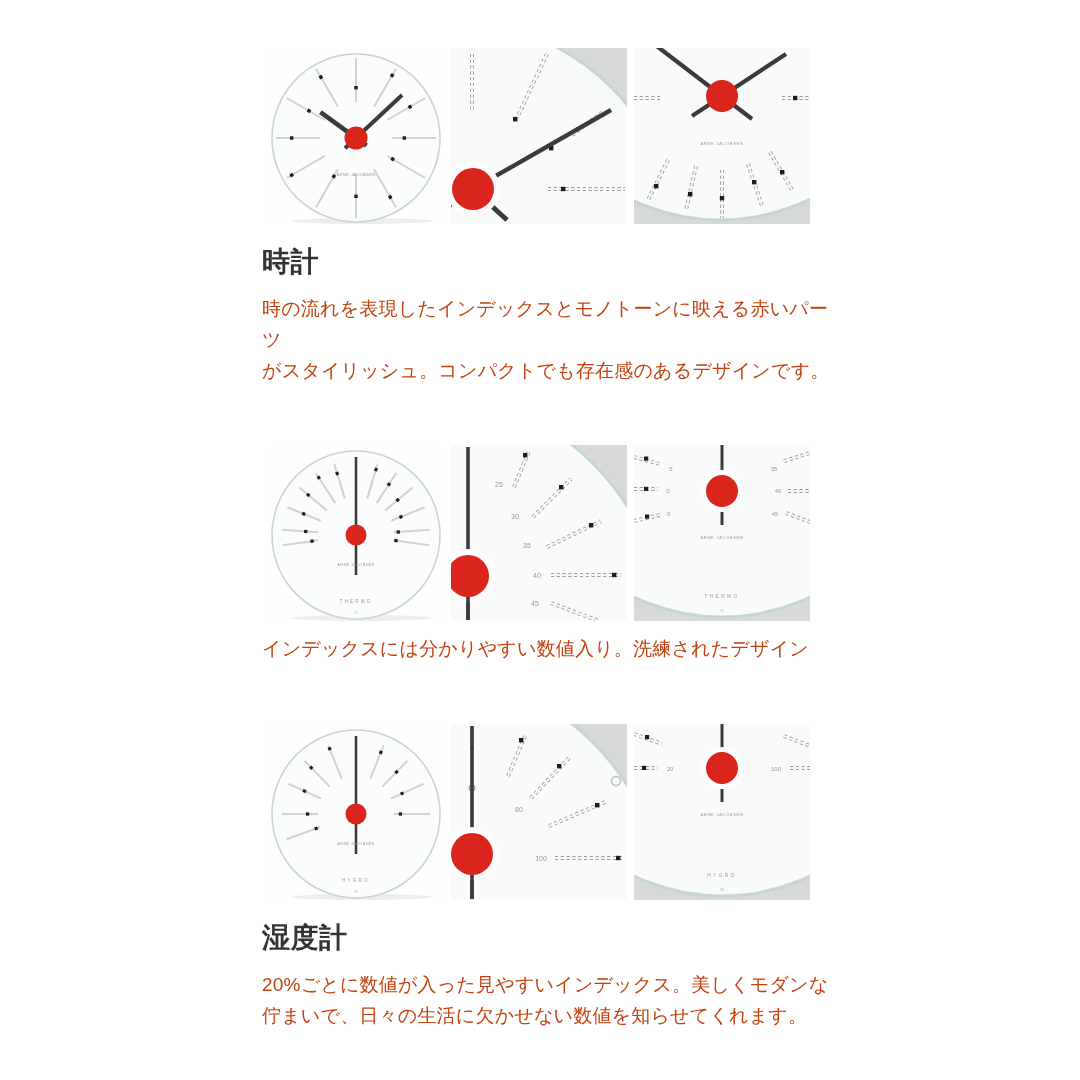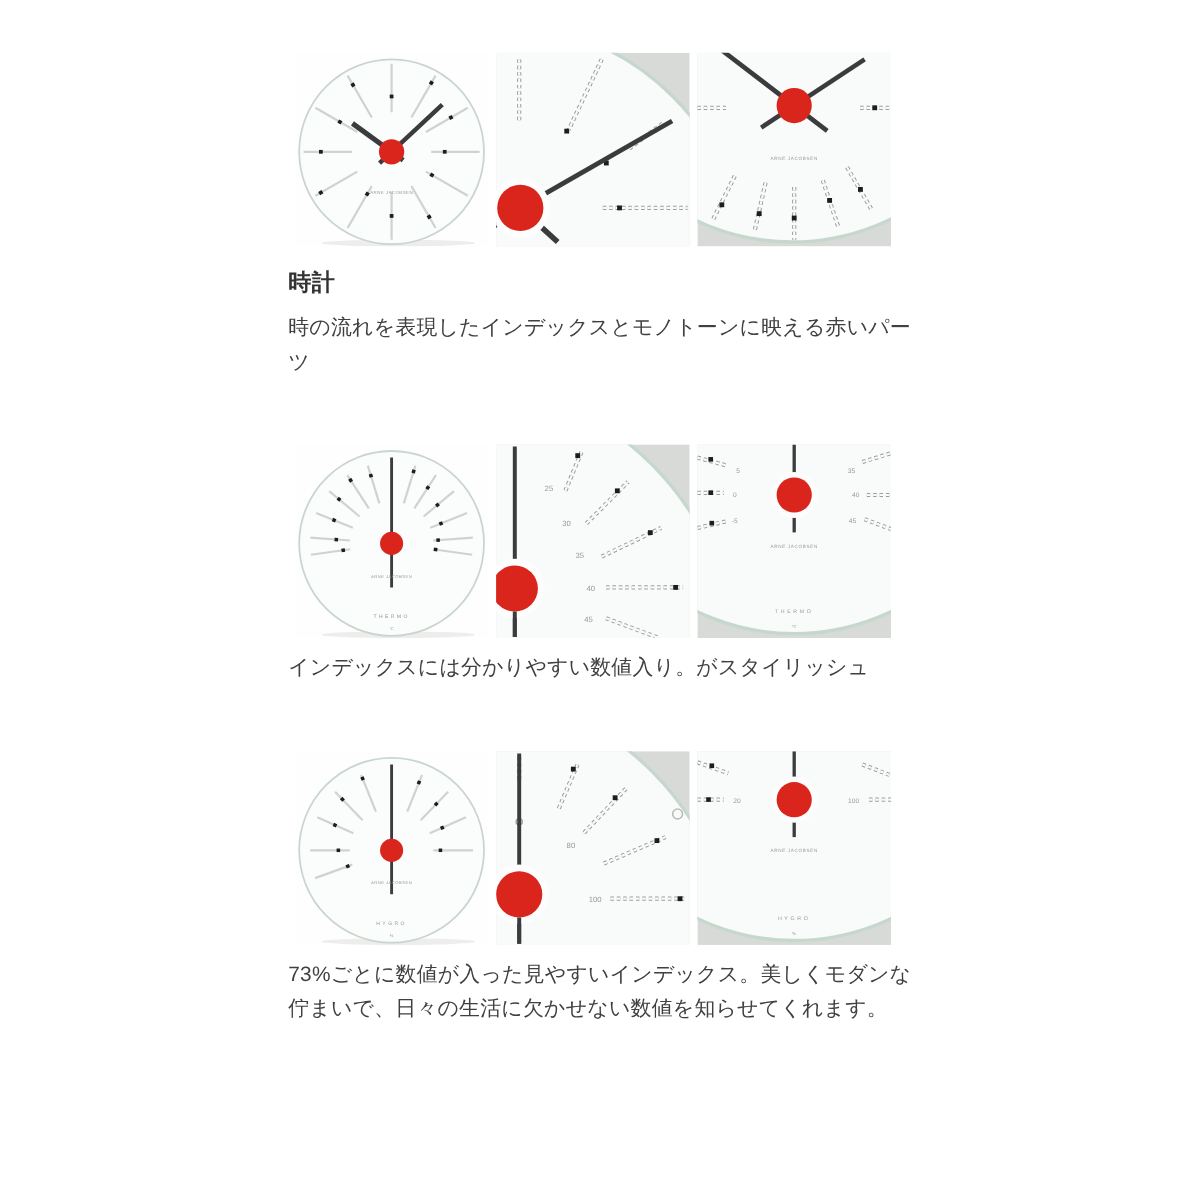--- a/index.html
+++ b/index.html
@@ -1,21 +1,21 @@
 <!DOCTYPE html>
 <html><head>
 <meta charset="utf-8">
 <style>
   html,body{margin:0;padding:0;background:#ffffff;}
   body{width:1080px;height:1080px;overflow:hidden;font-family:"Liberation Sans","DejaVu Sans",sans-serif;}
   .content{margin-left:262px;width:576px;padding-top:48px;}
   .imgrow{display:flex;gap:7px;margin-left:6px;}
   .imgrow svg{display:block;}
-  .sec-heading{margin:19px 0 0 0;font-size:21px;font-weight:700;color:#333333;letter-spacing:0.5px;}
-  .sec-body{margin:12px 0 0 0;font-size:19px;color:#404040;line-height:31px;letter-spacing:0.2px;}
+  .sec-heading{margin:19px 0 0 0;font-size:28px;font-weight:700;color:#333333;letter-spacing:0.5px;}
+  .sec-body{margin:12px 0 0 0;font-size:19px;color:#c2410c;line-height:31px;letter-spacing:0.2px;}
   .gap2{margin-top:59px;}
   .gap3{margin-top:60px;}
 
   
   .dialface{fill:#fbfcfc;stroke:#c9d5cf;stroke-width:1.6;}
   .bigface{fill:#f9fafa;stroke:#c6d8ce;stroke-width:3;}
   .tick{stroke:#d0d2d0;stroke-width:2;}
   .bsq{fill:#1d1d1f;}
   .chain-o{stroke:#9a9c9a;stroke-width:3.8;stroke-dasharray:3.1 2.7;fill:none;}
   .chain-i{stroke:#fbfcfb;stroke-width:2;stroke-dasharray:3.1 2.7;fill:none;}
@@ -164,20 +164,21 @@
       <line class="hand" x1="20" y1="-4" x2="118" y2="71" stroke-width="4.2"></line>
       <line class="hand" x1="152" y1="6" x2="58" y2="68" stroke-width="4.2"></line>
       <circle cx="88" cy="48" r="16" fill="#d9251c"></circle>
       <text class="dtext" x="88" y="97" font-size="4.2" letter-spacing="0.6">ARNE JACOBSEN</text>
     </svg>
   </div>
 
   <h2 class="sec-heading">時計</h2>
   <p class="sec-body">
     <span>時の流れを表現したインデックスとモノトーンに映える赤いパーツ</span><br>
+    <span>がスタイリッシュ。コンパクトでも存在感のあるデザインです。</span>
   </p>
 
   <div class="imgrow gap2">
 
     <svg width="176" height="176" viewBox="0 0 176 176">
       <rect x="0" y="0" width="176" height="176" fill="#fefefe"></rect>
       <ellipse class="shadow" cx="94" cy="173" rx="70" ry="3"></ellipse>
       <circle class="dialface" cx="88" cy="90" r="84"></circle>
       <g>
         <g transform="rotate(-98 88 90)">
@@ -313,21 +314,21 @@
       <line class="hand" x1="88" y1="0" x2="88" y2="80" stroke-width="3"></line>
       <circle cx="88" cy="46" r="21" fill="#fdfdfd"></circle>
       <circle cx="88" cy="46" r="16" fill="#d9251c"></circle>
       <text class="dtext" x="88" y="94" font-size="4.2" letter-spacing="0.6">ARNE JACOBSEN</text>
       <text class="dtext" x="88" y="153" font-size="4.8" letter-spacing="2.4">THERMO</text>
       <text class="dtext" x="88" y="167" font-size="3.8">°C</text>
     </svg>
   </div>
 
   <p class="sec-body">
-    <span>インデックスには分かりやすい数値入り。がスタイリッシュ</span><br>
+    <span>インデックスには分かりやすい数値入り。洗練されたデザイン</span><br>
   </p>
 
   <div class="imgrow gap3">
 
     <svg width="176" height="176" viewBox="0 0 176 176">
       <rect x="0" y="0" width="176" height="176" fill="#fefefe"></rect>
       <ellipse class="shadow" cx="94" cy="173" rx="70" ry="3"></ellipse>
       <circle class="dialface" cx="88" cy="90" r="84"></circle>
       <g>
         <g transform="rotate(-110 88 90)">
@@ -436,18 +437,19 @@
       <text class="dtext" x="142" y="47" font-size="6">100</text>
       <line class="hand" x1="88" y1="0" x2="88" y2="78" stroke-width="3"></line>
       <circle cx="88" cy="44" r="21" fill="#fdfdfd"></circle>
       <circle cx="88" cy="44" r="16" fill="#d9251c"></circle>
       <text class="dtext" x="88" y="92" font-size="4.2" letter-spacing="0.6">ARNE JACOBSEN</text>
       <text class="dtext" x="88" y="153" font-size="4.8" letter-spacing="2.4">HYGRO</text>
       <text class="dtext" x="88" y="167" font-size="3.8">%</text>
     </svg>
   </div>
 
+  <h2 class="sec-heading">湿度計</h2>
   <p class="sec-body">
-    <span>73%ごとに数値が入った見やすいインデックス。美しくモダンな</span><br>
+    <span>20%ごとに数値が入った見やすいインデックス。美しくモダンな</span><br>
     <span>佇まいで、日々の生活に欠かせない数値を知らせてくれます。</span>
   </p>
 
 </div>
 
 </body></html>

